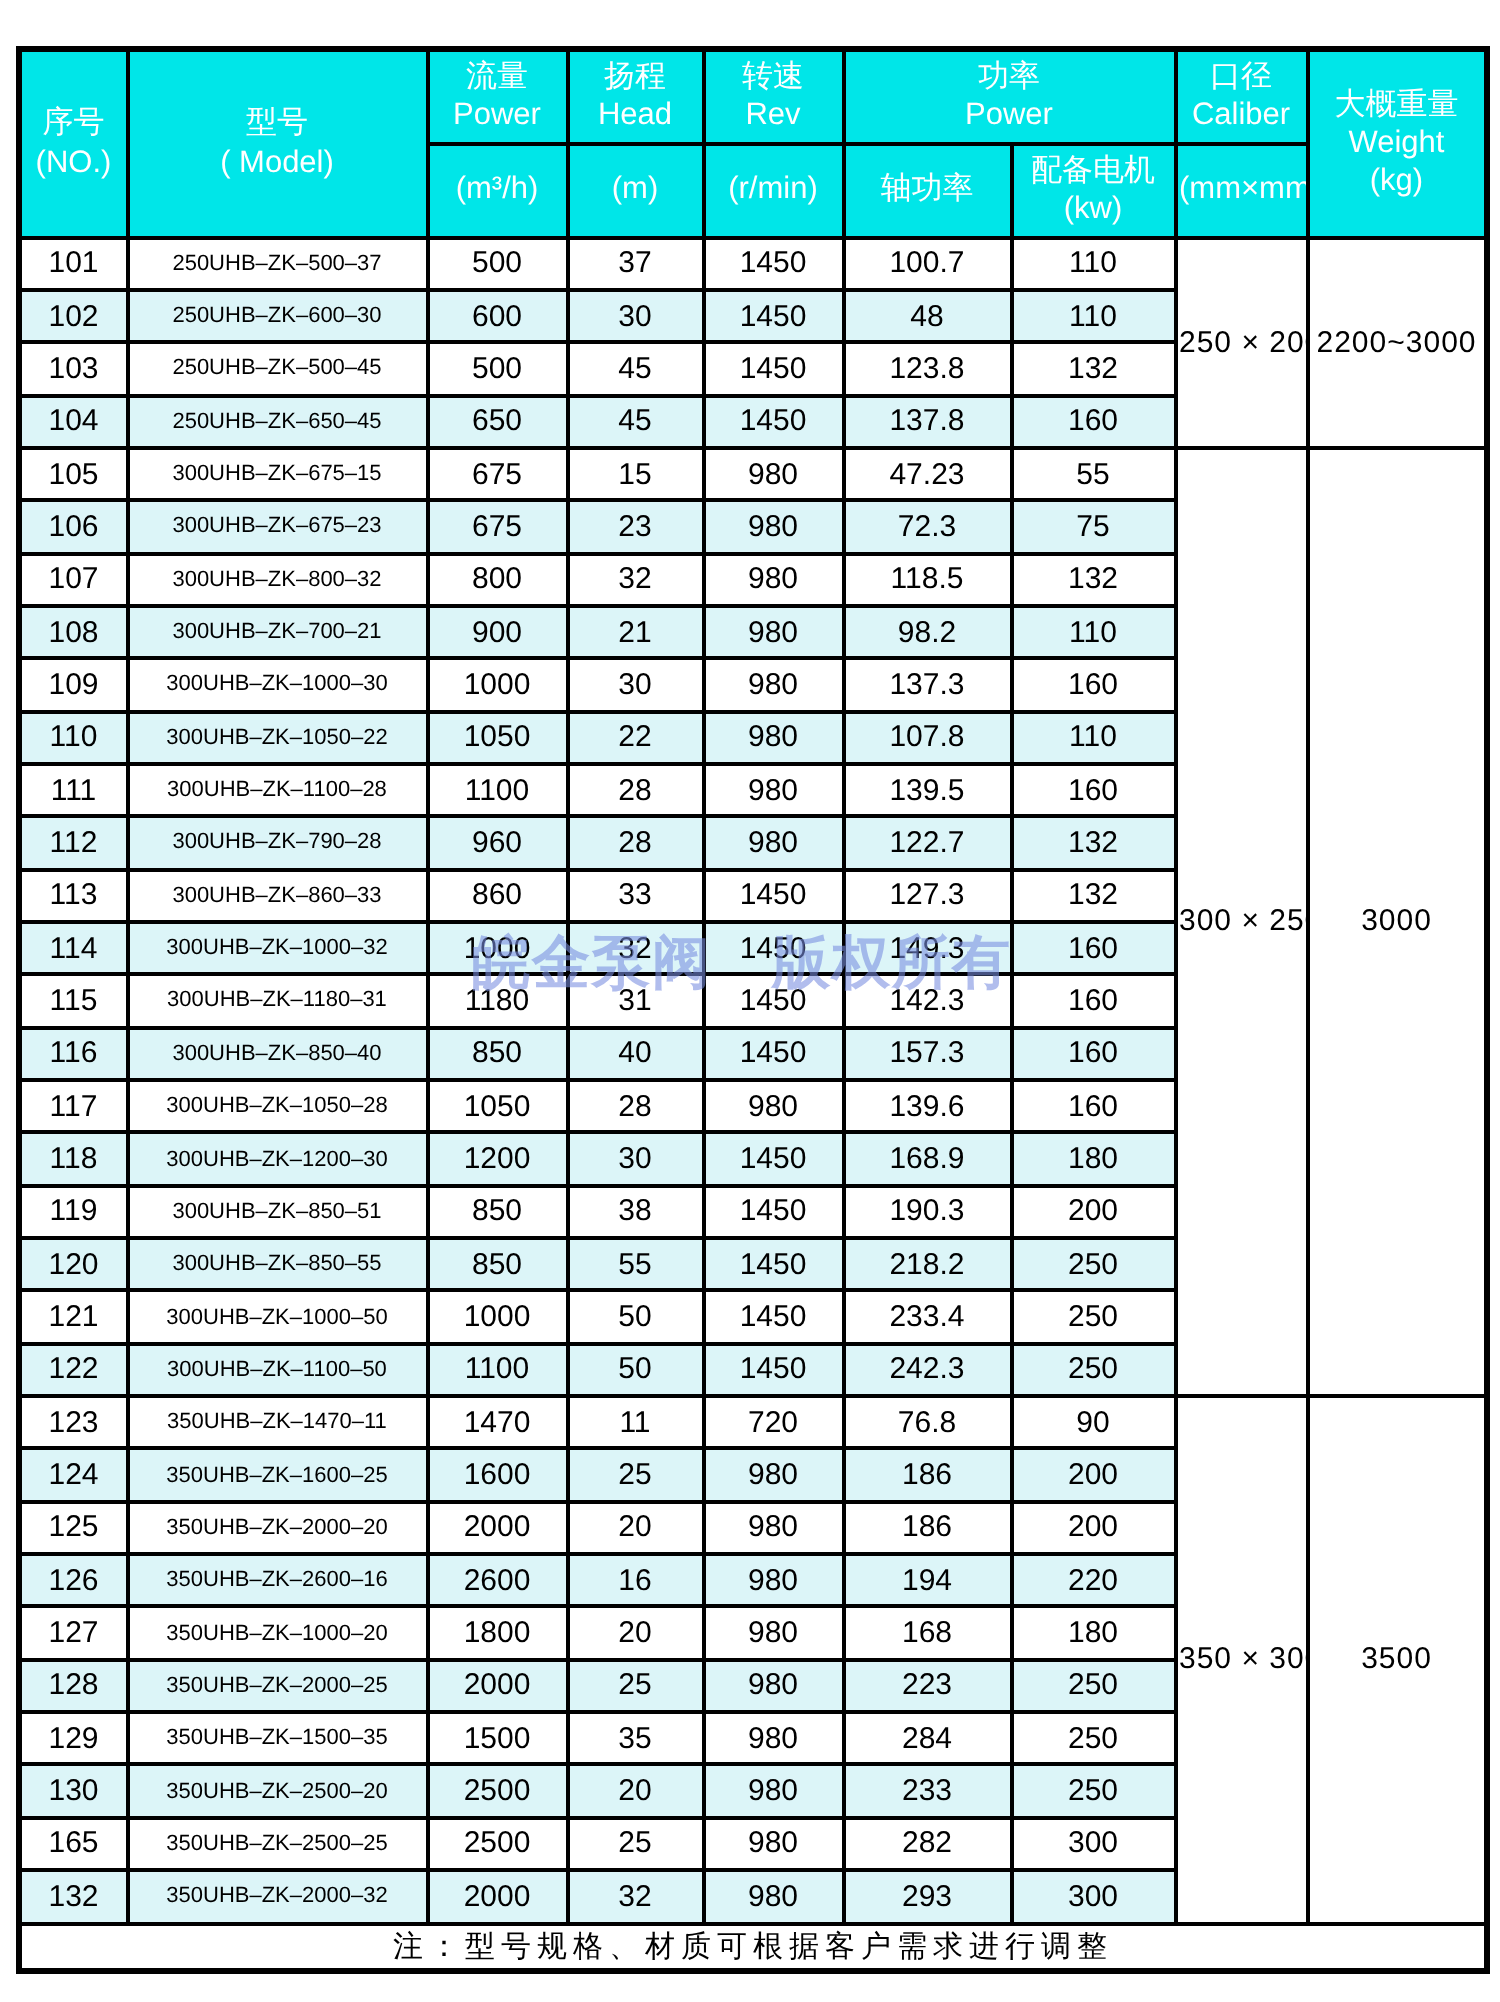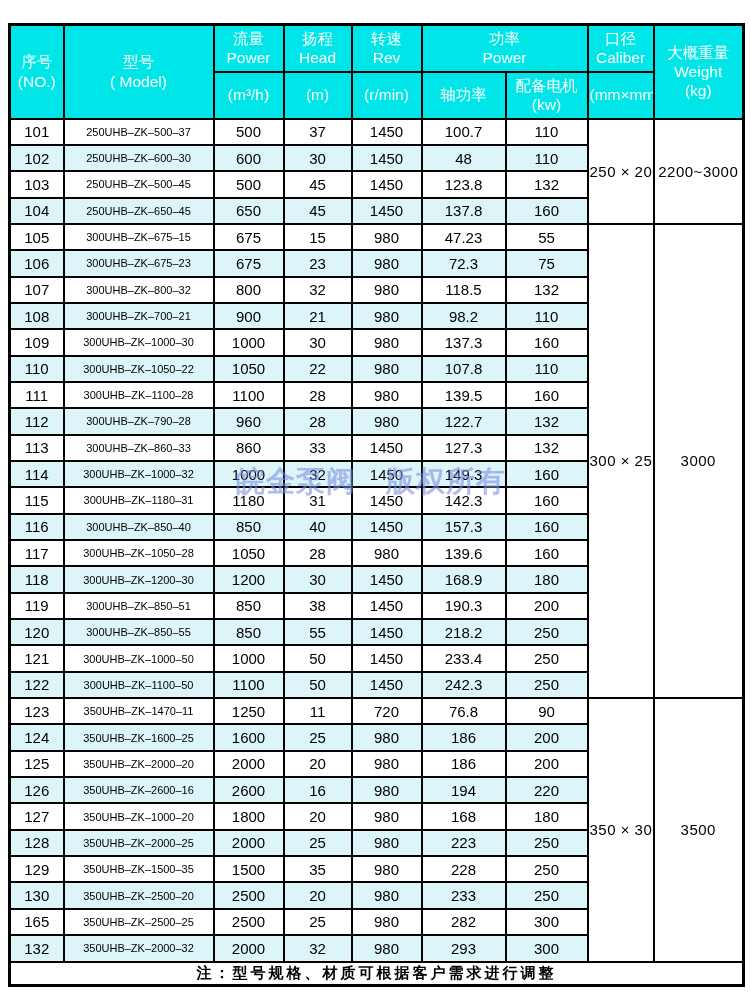--- a/index.html
+++ b/index.html
@@ -46,21 +46,21 @@
     background: #ffffff;
     color: #000000;
     font-size: 15px;
   }
   tbody tr.alt td { background: #DCF5F8; }
   tbody td.merged { background: #ffffff; font-size: 15px; letter-spacing: 0.5px; }
   tbody td.model { font-size: 11px; letter-spacing: 0; }
   tr.note-row { height: 24px; }
   tr.note-row td {
     background: #ffffff;
-    font-weight: bold;
+    font-weight: normal;
     font-size: 15px;
     letter-spacing: 3px;
   }
   .wm {
     position: absolute;
     left: 236px;
     top: 462px;
     font-size: 29px;
     font-weight: bold;
     color: rgba(121, 141, 224, 0.58);
@@ -336,21 +336,21 @@
           <td class="model">300UHB–ZK–1100–50</td>
           <td>1100</td>
           <td>50</td>
           <td>1450</td>
           <td>242.3</td>
           <td>250</td>
         </tr>
         <tr>
           <td>123</td>
           <td class="model">350UHB–ZK–1470–11</td>
-          <td>1250</td>
+          <td>1470</td>
           <td>11</td>
           <td>720</td>
           <td>76.8</td>
           <td>90</td>
           <td rowspan="10" class="merged">350 × 300</td>
           <td rowspan="10" class="merged">3500</td>
         </tr>
         <tr class="alt">
           <td>124</td>
           <td class="model">350UHB–ZK–1600–25</td>
@@ -395,21 +395,21 @@
           <td>980</td>
           <td>223</td>
           <td>250</td>
         </tr>
         <tr>
           <td>129</td>
           <td class="model">350UHB–ZK–1500–35</td>
           <td>1500</td>
           <td>35</td>
           <td>980</td>
-          <td>228</td>
+          <td>284</td>
           <td>250</td>
         </tr>
         <tr class="alt">
           <td>130</td>
           <td class="model">350UHB–ZK–2500–20</td>
           <td>2500</td>
           <td>20</td>
           <td>980</td>
           <td>233</td>
           <td>250</td>

